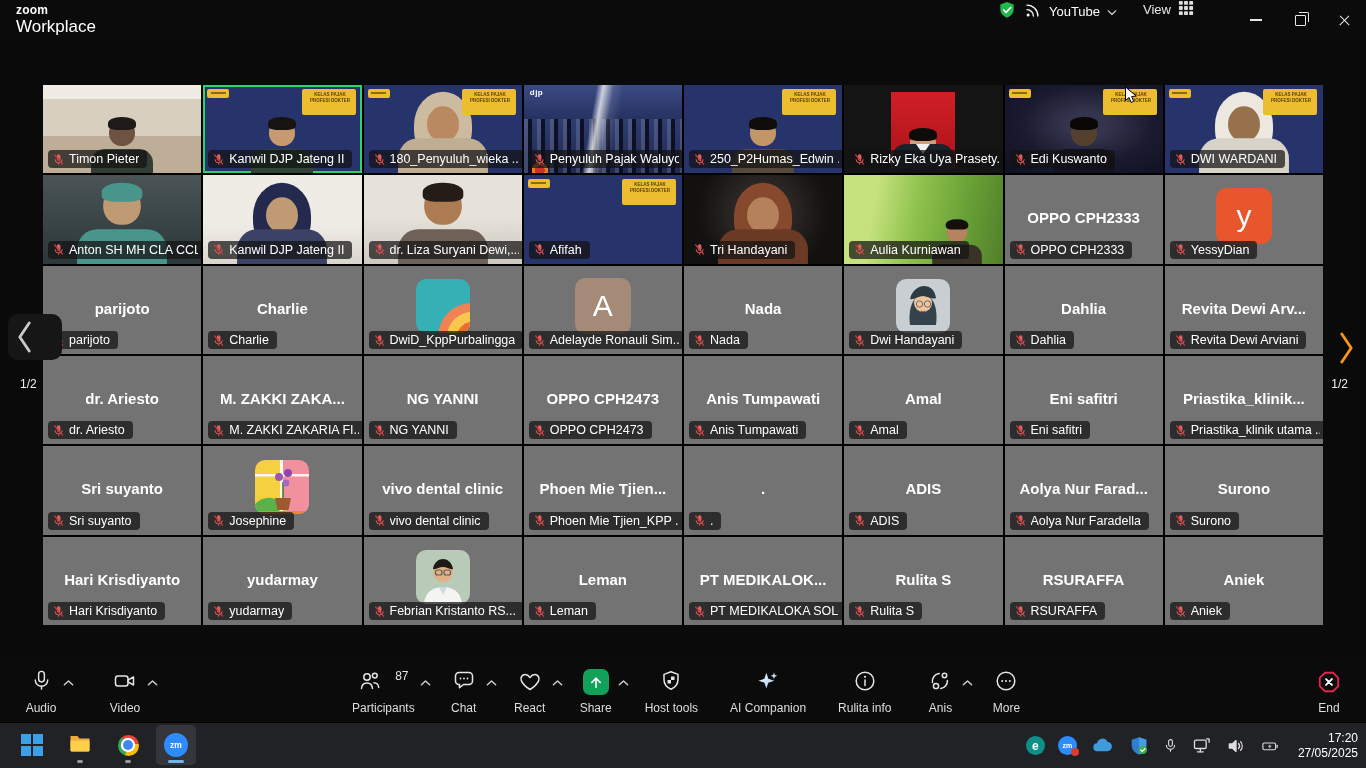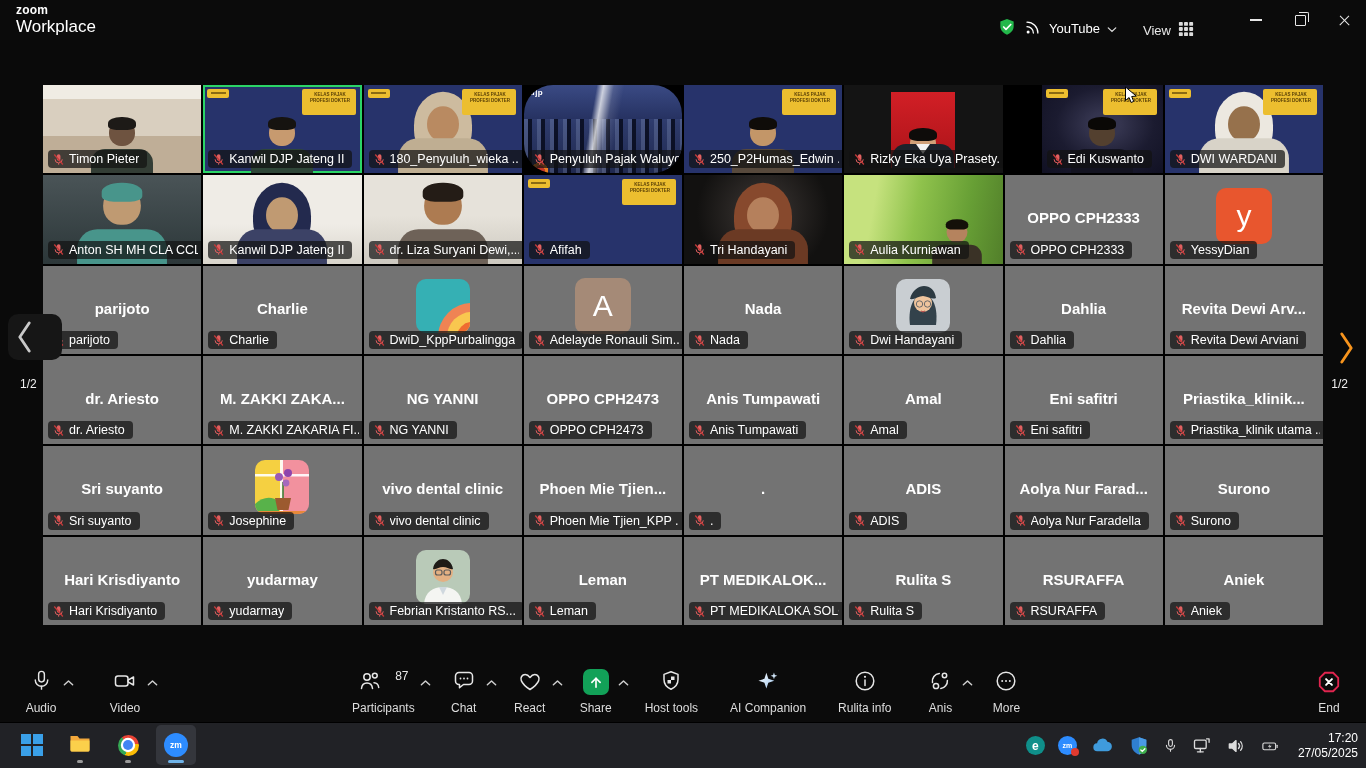--- a/index.html
+++ b/index.html
@@ -6,21 +6,21 @@
   body{
     width:1366px;height:768px;overflow:hidden;position:relative;
     background:#0a0a0a;font-family:"Liberation Sans",sans-serif;
     -webkit-font-smoothing:antialiased;
   }
   
   .titlebar{position:absolute;top:0;left:0;right:0;height:40px;background:#0b0b0b;z-index:10;}
   .logo{position:absolute;left:16px;top:4px;color:#fff;line-height:1;}
   .logo .l1{font-size:12px;font-weight:700;letter-spacing:.2px;}
   .logo .l2{font-size:17px;font-weight:400;margin-top:2px;}
-  .tb-right{position:absolute;right:0;top:0;height:40px;display:flex;align-items:flex-end;}
+  .tb-right{position:absolute;right:0;top:0;height:40px;display:flex;align-items:flex-start;}
   .live{display:flex;align-items:center;gap:7px;color:#fff;font-size:13px;margin-right:26px;cursor:pointer;}
   .viewbtn{display:flex;align-items:center;gap:7px;color:#e8e8e8;font-size:13px;margin-right:40px;cursor:pointer;}
   .wbtn{width:44px;height:40px;display:flex;align-items:center;justify-content:center;cursor:pointer;}
   .min-i{width:12px;height:1.5px;background:#e8e8e8;}
   .rest-i{width:9px;height:9px;border:1.3px solid #e8e8e8;border-radius:1px;position:relative;}
   .rest-i::before{content:"";position:absolute;top:-4px;right:-4px;width:9px;height:9px;
     border-top:1.3px solid #e8e8e8;border-right:1.3px solid #e8e8e8;border-radius:0 2px 0 0;}
   .close-i{position:relative;width:13px;height:13px;}
   .close-i::before,.close-i::after{content:"";position:absolute;left:0;top:6px;width:13px;height:1.4px;background:#e8e8e8;}
   .close-i::before{transform:rotate(45deg);} .close-i::after{transform:rotate(-45deg);}
@@ -56,21 +56,21 @@
   .person.small{transform:translateX(-50%) scale(.8);transform-origin:50% 100%;}
   .person.right{left:71%;}
   .person.right.small{transform:translateX(-50%) scale(.8);}
   
   .v-man-office{--skin:#6e5340;--hair:#1d1a17;--shirt:#333d35;
     background:linear-gradient(180deg,#f0ece4 0 16%,#d9cfbf 16% 58%,#bfae97 58% 100%);}
   .v-man-navy{--skin:#c79a6f;--hair:#161310;--shirt:#2e4638;background:#27336b;}
   .v-hijab-tan{--skin:#b98a61;--hood:#cdbb9f;--shirt:#bfae92;background:#27336b;}
   .v-man-navy2{--skin:#c39668;--hair:#0f0c09;--shirt:#57493c;background:#27336b;}
   .v-navy-dim{--skin:#53402f;--hair:#0a0806;--shirt:#131320;
-    background:radial-gradient(ellipse at 52% 45%,#34344e 0 18%,#1b1b30 55%,#101022 100%);margin-left:37px;}
+    background:radial-gradient(ellipse at 52% 45%,#34344e 0 18%,#1b1b30 55%,#101022 100%);}
   .v-hijab-white{--skin:#96714c;--hood:#ece8e0;--shirt:#d8d3c8;background:#27336b;}
   .v-scrubs{--skin:#bf9a72;--hair:#48958b;--shirt:#48958b;background:linear-gradient(180deg,#4a5457,#2c3739);}
   .v-hijab-room{--skin:#c09a72;--hood:#232a4e;--shirt:#3c4266;background:linear-gradient(180deg,#efece6 0 55%,#d9d5cc);}
   .v-woman-room{--skin:#ad7b51;--hair:#241c16;--shirt:#6e6258;background:linear-gradient(180deg,#e6e2da 0 45%,#cdc9c0);}
   .v-navy-plain{background:#27336b;}
   .v-hijab-dark{--skin:#b5805c;--hood:#87492d;--shirt:#6b3a24;
     background:radial-gradient(circle at 50% 42%,#2e2a28 0 25%,#121110 70%);}
   .v-grass{--skin:#b5835e;--hair:#141009;--shirt:#3a3226;
     background:linear-gradient(100deg,#c6e27e 0 20%,#8fc24c 45%,#679f35 75%,#527f2a);}
   .v-portrait-red{--skin:#cfa079;--hair:#0e0c0a;--shirt:#1b222b;background:#141414;}
@@ -80,21 +80,21 @@
   .v-portrait-red .body::after{content:"";position:absolute;left:50%;top:0;transform:translateX(-50%);
     border-left:7px solid transparent;border-right:7px solid transparent;border-top:10px solid #f2f2f2;}
   .v-slide-city{
     background:
       radial-gradient(circle at 10% 97%,#c0392b 0 5px,#e67e22 5px 8px,transparent 8px),
       linear-gradient(100deg,transparent 42%,rgba(255,255,255,.75) 46%,rgba(255,255,255,.12) 52%,transparent 58%),
       repeating-linear-gradient(90deg,rgba(170,190,235,.28) 0 4px,rgba(8,12,30,.85) 4px 8px,rgba(90,110,170,.18) 8px 13px),
       linear-gradient(180deg,#3a4a84 0%,#232e5c 45%,#131a3c 100%);
     background-size:auto,auto,100% 62%,auto;
     background-position:0 0,0 0,0 100%,0 0;
-    background-repeat:no-repeat;border-radius:29px;}
+    background-repeat:no-repeat;}
   .v-slide-city::before{content:"djp";position:absolute;top:3px;left:6px;color:#fff;font-size:8px;font-weight:700;letter-spacing:.5px;z-index:2;}
   
   .avatar-letter{position:absolute;left:50%;top:46%;transform:translate(-50%,-50%);width:56px;height:56px;border-radius:10px;
     color:#fff;font-size:30px;display:flex;align-items:center;justify-content:center;z-index:1;}
   .avatar-img{position:absolute;left:50%;top:46%;transform:translate(-50%,-50%);width:54px;height:54px;border-radius:10px;overflow:hidden;z-index:1;}
   .avatar-img svg{display:block;}
   
   .nav-left{position:absolute;left:8px;top:314px;width:54px;height:46px;background:#161616;border-radius:10px;
     display:flex;align-items:center;padding-left:9px;box-sizing:border-box;z-index:6;cursor:pointer;}
   .nav-right{position:absolute;right:12px;top:332px;z-index:6;cursor:pointer;}

